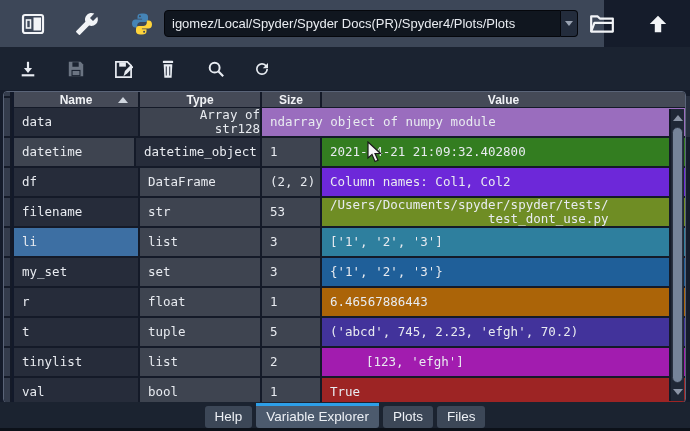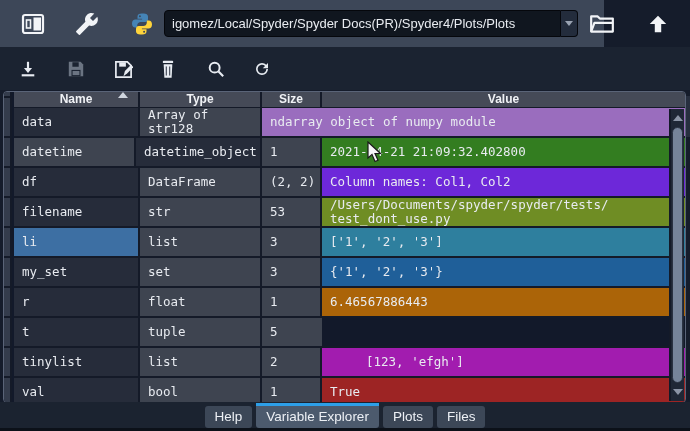--- a/index.html
+++ b/index.html
@@ -30,30 +30,30 @@
 
   
   .vartable { position:absolute; left:3px; top:91px; width:683px; height:312px;
               border:1px solid #5a6478; border-radius:4px; background:#12192a; overflow:hidden; }
   .vheader-strip { position:absolute; left:0; top:0; bottom:0; width:8px; background:#343c4c;
                    border-right:2px solid #141a28;
                    background-image:repeating-linear-gradient(to bottom, transparent 0 28px, #141a28 28px 30px);
                    background-position:0 16px; }
   .tbl-content { position:absolute; left:10px; top:0; right:0; bottom:0; }
   .hdr-row { display:flex; height:16px; background:#454a57; border-bottom:1px solid #141a28; }
-  .hdr-cell { color:#f0f2f5; font-size:12px; font-weight:bold; display:flex; align-items:flex-start;
+  .hdr-cell { color:#f0f2f5; font-size:12px; font-weight:bold; display:flex; align-items:center;
               justify-content:center; border-right:2px solid #141a28; position:relative; }
   .hdr-cell:last-child { border-right:none; }
   .c-name { width:126px; } .c-type { width:122px; } .c-size { width:60px; } .c-value { flex:1; }
   .sort-tri { position:absolute; right:10px; width:0; height:0; border-left:5px solid transparent;
               border-right:5px solid transparent; border-bottom:6px solid #cfd5de; }
   .var-row { display:flex; height:30px; border-bottom:2px solid #141a28; }
   .cell { font-family:"DejaVu Sans Mono", monospace; font-size:12.5px; color:#e8ebf0;
           display:flex; align-items:center; padding-left:8px; border-right:2px solid #141a28;
-          overflow:hidden; white-space:pre-line; line-height:1.12; }
+          overflow:hidden; white-space:pre-line; line-height:1.12;text-align:right; }
   .cell:last-child { border-right:none; }
   .cell.name  { width:126px; background:#262c3a; }
   .cell.name.selected { background:#3d6fa3; }
   .cell.type  { width:122px; background:#3e4450; }
   .cell.size  { width:60px;  background:#3e4450; }
   .cell.value { flex:1; }
 
   
   .vscroll { position:absolute; right:1px; top:17px; bottom:1px; width:15px; background:#1f2736;
              border-left:2px solid #141a28; }
@@ -229,20 +229,21 @@
           <div class="var-row">
             <div class="cell name">r</div>
             <div class="cell type">float</div>
             <div class="cell size">1</div>
             <div class="cell value" style="background: rgb(171, 100, 8);">6.46567886443</div>
           </div>
           <div class="var-row">
             <div class="cell name">t</div>
             <div class="cell type">tuple</div>
             <div class="cell size">5</div>
+            <div class="cell value" style="background: rgb(66, 51, 155);">('abcd', 745, 2.23, 'efgh', 70.2)</div>
           </div>
           <div class="var-row">
             <div class="cell name">tinylist</div>
             <div class="cell type">list</div>
             <div class="cell size">2</div>
             <div class="cell value" style="background: #a21caf; padding-left: 44px;">[123, 'efgh']</div>
           </div>
           <div class="var-row">
             <div class="cell name">val</div>
             <div class="cell type">bool</div>

